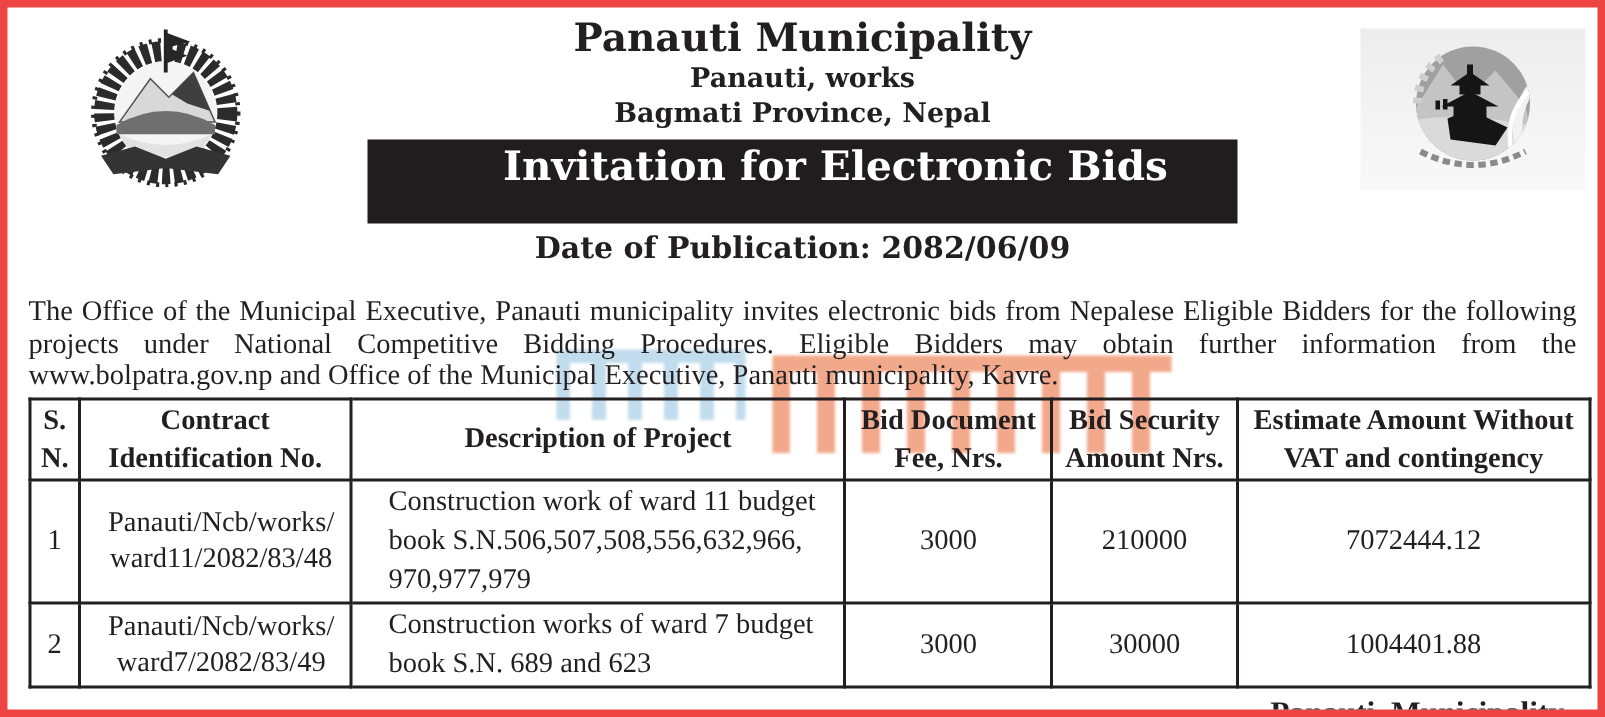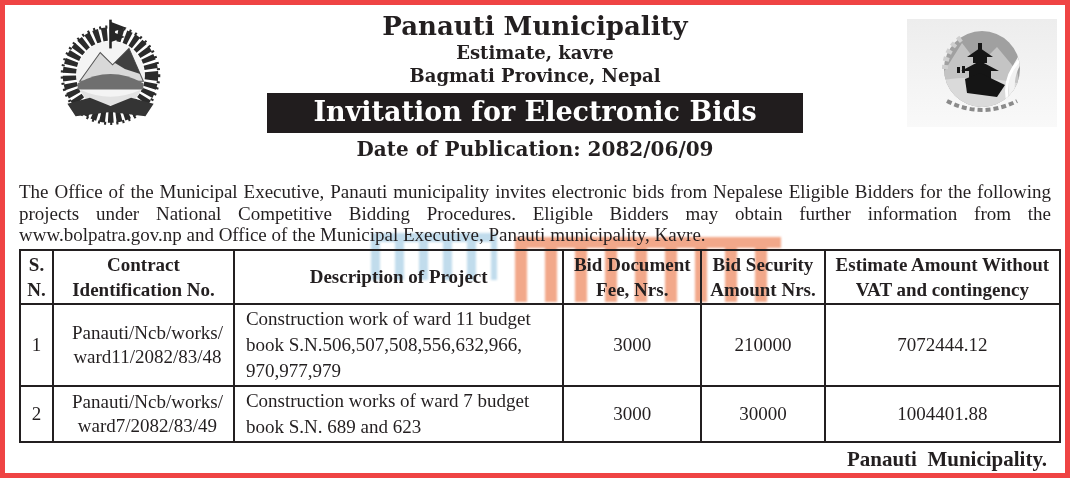--- a/index.html
+++ b/index.html
@@ -23,22 +23,22 @@
   .logo-left  { position:absolute; left:48px;  top:12px; width:115px; height:108px; z-index:2; }
   .logo-right { position:absolute; left:902px; top:14px; width:150px; height:108px; z-index:2;
                 background:linear-gradient(#ededed,#f9f9f9); display:flex; align-items:center; justify-content:center; }
 
   
   .banner {
     width:536px; margin:6px auto 0;
     background:#211d1e; color:#ffffff;
     text-align:center;
     font-family:"DejaVu Serif", serif; font-weight:bold;
-    font-size:27px; line-height:38px; height:40px;
-    position:relative; z-index:2;
+    font-size:27px; line-height:38px; height:56px;
+    position:relative; z-index:2;padding-left:44px;
   }
   .pubdate {
     text-align:center; margin-top:4px;
     font-family:"DejaVu Serif", serif; font-weight:bold;
     font-size:20px; line-height:24px;
     position:relative; z-index:2;
   }
 
   
   .intro {
@@ -69,21 +69,21 @@
     font-size:19px;
     vertical-align:middle;
   }
   .bids-table th { font-weight:bold; text-align:center; }
   .th-inner { display:flex; flex-direction:column; justify-content:center; height:100%; line-height:25px; }
   .row-header  { height:54px; }
   .row-body-1  { height:78px; }
   .row-body-2  { height:56px; }
   td.c-sn       { text-align:center; }
   td.c-contract { text-align:center; line-height:24px;padding-left:14px; }
-  td.c-desc     { text-align:left; line-height:26px; padding-left:11px; }
+  td.c-desc     { text-align:left; line-height:26px; padding-left:24px; }
   td.c-num      { text-align:center; }
 
   
   .footer-sign {
     text-align:right; padding:4px 18px 0 0;
     font-weight:bold; font-size:21px;
     white-space:pre;
     position:relative; z-index:2;
   }
 </style>
@@ -130,21 +130,21 @@
         <path d="M48 56 L63 50 L88 62 L80 74 L50 70 Z"></path>
         <rect x="40" y="44" width="3" height="6"></rect>
         <rect x="45" y="43" width="3" height="7"></rect>
       </g>
       <path d="M30 78 Q65 96 100 78" fill="none" stroke="#8a8a8a" stroke-width="4" stroke-dasharray="5 3"></path>
     </svg>
   </div>
 
   <div class="header-center">
     <div class="org-name">Panauti Municipality</div>
-    <div class="addr1">Estimate, kavre</div>
+    <div class="addr1">Panauti, works</div>
     <div class="addr2">Bagmati Province, Nepal</div>
   </div>
 
   <div class="banner">Invitation for Electronic Bids</div>
 
   <div class="pubdate">Date of Publication: 2082/06/09</div>
 
   <div class="intro">The Office of the Municipal Executive, Panauti municipality  invites electronic bids  from Nepalese Eligible Bidders for the following projects under National Competitive Bidding Procedures. Eligible Bidders may obtain further information from the www.bolpatra.gov.np and Office of the Municipal Executive, Panauti municipality, Kavre.</div>
 
   <div class="watermark">

